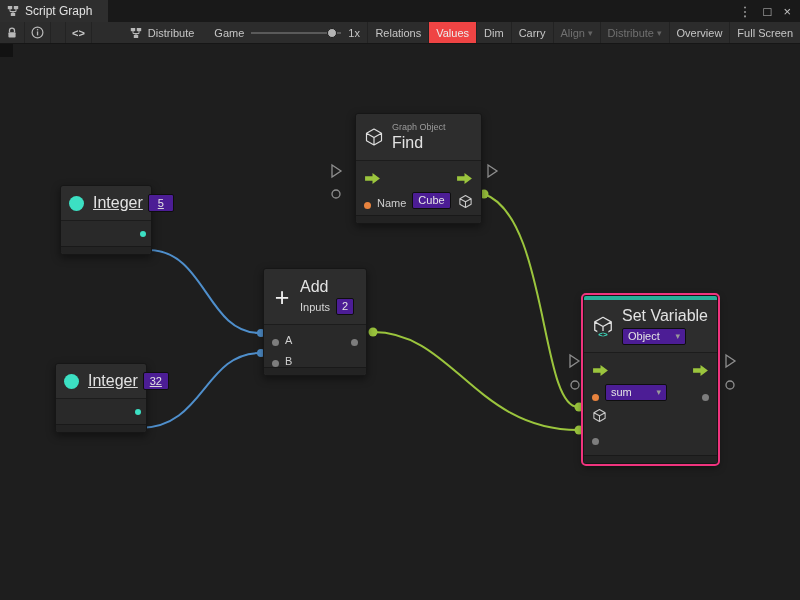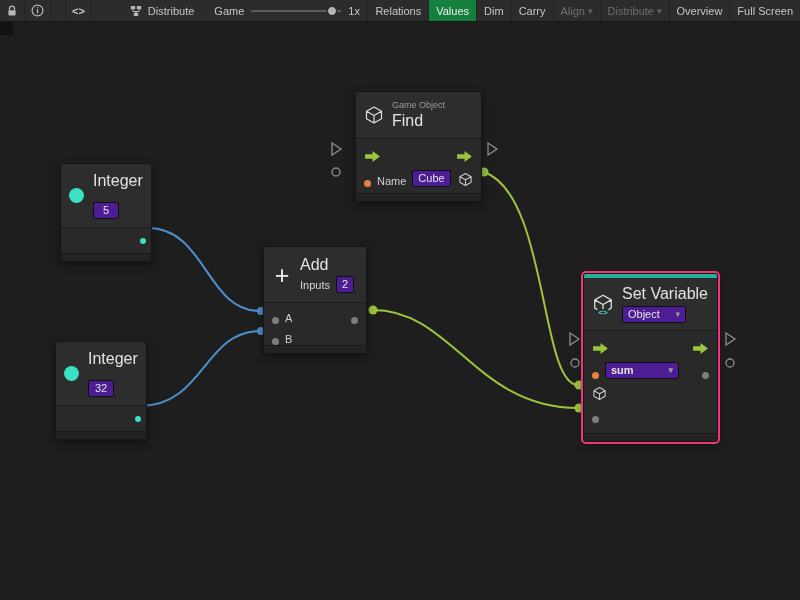--- a/index.html
+++ b/index.html
@@ -24,21 +24,21 @@
   .code-btn { margin-left:14px; border-left:1px solid #232323; font-weight:bold; color:#c9c9c9; }
   .graph-name-group { margin-left:30px; display:flex; align-items:center; gap:6px; padding:0 8px; }
   .zoom-group { display:flex; align-items:center; gap:7px; margin-left:12px; }
   .zoom-slider { position:relative; width:90px; height:14px; }
   .zoom-track { position:absolute; left:0; right:0; top:6px; height:2px; background:#5a5a5a; }
   .zoom-knob { position:absolute; top:2px; left:84%; width:10px; height:10px; border-radius:50%;
                background:#b4b4b4; border:1px solid #1c1c1c; }
   .btn-group { margin-left:auto; display:flex; align-items:stretch; }
   .tbtn { display:flex; align-items:center; gap:3px; padding:0 7px; white-space:nowrap;
           border-left:1px solid #222222; color:#c6c6c6; }
-  .tbtn.active { background:#15803d; color:#ececec; }
+  .tbtn.active { background:#ef4444; color:#ececec; }
   .tbtn.disabled { color:#707070; }
   .caret { font-size:9px; color:#9a9a9a; }
   .tbtn.disabled .caret { color:#646464; }
 
   
   .canvas { position:relative; width:800px; height:556px; background:var(--canvas_bg,#1e1e1e); }
   .wires { position:absolute; left:0; top:0; width:800px; height:556px; }
   .canvas-chip { position:absolute; left:0; top:0; width:13px; height:13px; background:#121212; }
 
   .wire { fill:none; stroke-width:2px; }
@@ -61,21 +61,21 @@
            border-radius:2px; color:#e4e4e4; font-size:11px; padding:1px 5px; line-height:13px; }
   .pdot { width:7px; height:7px; border-radius:50%; flex:none; }
   .pdot.gray   { background:#7d7d7d; }
   .pdot.orange { background:var(--port_orange,#e8833e); }
   .port-row { display:flex; align-items:flex-end; gap:6px; padding:0 8px; }
   .port-label { font-size:11px; color:#cfcfcf; }
   .ml-auto { margin-left:auto; }
 
   
   .lit-head { display:flex; align-items:center; gap:9px; padding:8px; }
-  .lit-col { display:flex; flex-direction:column; gap:12px; }
+  .lit-col { display:flex; flex-direction:row; gap:5px;text-decoration:underline; }
   .teal-circle { width:15px; height:15px; border-radius:50%; background:var(--port_teal,#3ce0c3); flex:none; }
   .lit-field { width:26px; justify-content:center; }
   .lit-body { position:relative; height:26px; }
   .lit-out { position:absolute; right:5px; top:50%; margin-top:-3px; width:6px; height:6px;
              border-radius:50%; background:var(--port_teal,#3ce0c3); }
 
   
   .add-head { display:flex; align-items:center; gap:8px; padding:9px 8px; }
   .plus-icon { font-size:25px; line-height:22px; width:20px; text-align:center; color:#f0f0f0; }
   .add-col { display:flex; flex-direction:column; gap:2px; }
@@ -95,21 +95,21 @@
   .setvar { outline:2px solid var(--selection_pink,#f0347e); }
   .teal-strip { height:4px; background:var(--teal_strip,#26b09a); border-radius:2px 2px 0 0; }
   .sv-head { display:flex; align-items:center; gap:8px; padding:7px 8px; }
   .sv-col { display:flex; flex-direction:column; gap:3px; }
   .sv-icon { position:relative; width:22px; height:22px; flex:none; }
   .sv-angles { position:absolute; left:50%; bottom:-2px; transform:translateX(-50%);
                font-size:8px; font-weight:bold; color:var(--port_teal,#3ce0c3);
                background:#2d2d2d; padding:0 1px; line-height:8px; }
   .dd { justify-content:space-between; gap:12px; }
   .dd-object { width:64px; }
-  .dd-sum { width:74px;font-weight:bold; }
+  .dd-sum { width:62px; }
   .row22 { height:22px; }
 </style>
 </head>
 <body>
 
 <svg width="0" height="0" style="position:absolute">
   <defs>
     <g id="cube-glyph">
       <path d="M12 2.5 L21 7.5 L21 16.5 L12 21.5 L3 16.5 L3 7.5 Z M3 7.5 L12 12.5 L21 7.5 M12 12.5 L12 21.5"></path>
     </g>
@@ -118,20 +118,33 @@
       <path d="M3 4 L3 6.5 L9 6.5 L9 4 M6 6.5 L6 8" stroke="#b8b8b8" fill="none" stroke-width="1"></path>
       <rect x="0.8" y="1" width="4.4" height="3.2" fill="#b8b8b8"></rect>
       <rect x="6.8" y="1" width="4.4" height="3.2" fill="#b8b8b8"></rect>
       <rect x="3.8" y="7.8" width="4.4" height="3.2" fill="#b8b8b8"></rect>
     </g>
   </defs>
 </svg>
 
 <div class="window">
 
+  <div class="titlebar">
+    <div class="tab">
+      <svg width="12" height="12" viewBox="0 0 12 12">
+          <use href="#graph-glyph"></use>
+        </svg>
+      <span class="tab-label">Script Graph</span>
+    </div>
+    <div class="titlebar-right">
+      <span class="tb-glyph">⋮</span>
+      <span class="tb-glyph">□</span>
+      <span class="tb-glyph">×</span>
+    </div>
+  </div>
 
   <div class="toolbar">
     <div class="tool-ico-btn">
       <svg width="12" height="12" viewBox="0 0 12 12">
         <path d="M3.5 5.2 V3.6 a2.5 2.5 0 0 1 5 0 V5.2" stroke="#b8b8b8" fill="none" stroke-width="1.3"></path>
         <rect x="2.4" y="5.2" width="7.2" height="5.4" rx="1" fill="#b8b8b8"></rect>
       </svg>
     </div>
     <div class="tool-ico-btn">
       <svg width="13" height="13" viewBox="0 0 13 13">
@@ -254,21 +267,21 @@
       </div>
       <div class="node-footer"></div>
     </div>
 
     <div class="node" style="left:355px; top:69px; width:127px;">
       <div class="find-head">
         <svg width="20" height="20" viewBox="0 0 24 24" class="cube-ico">
             <use href="#cube-glyph"></use>
           </svg>
         <div class="head-col">
-          <span class="cat-label">Game Object</span>
+          <span class="cat-label">Graph Object</span>
           <span class="node-title">Find</span>
         </div>
       </div>
       <div class="node-body">
         <div class="port-row row24">
           <svg width="17" height="13" viewBox="0 0 18 14" class="flow-arrow">
               <use href="#flow-arrow-glyph"></use>
             </svg>
           <svg width="17" height="13" viewBox="0 0 18 14" class="flow-arrow ml-auto">
               <use href="#flow-arrow-glyph"></use>

